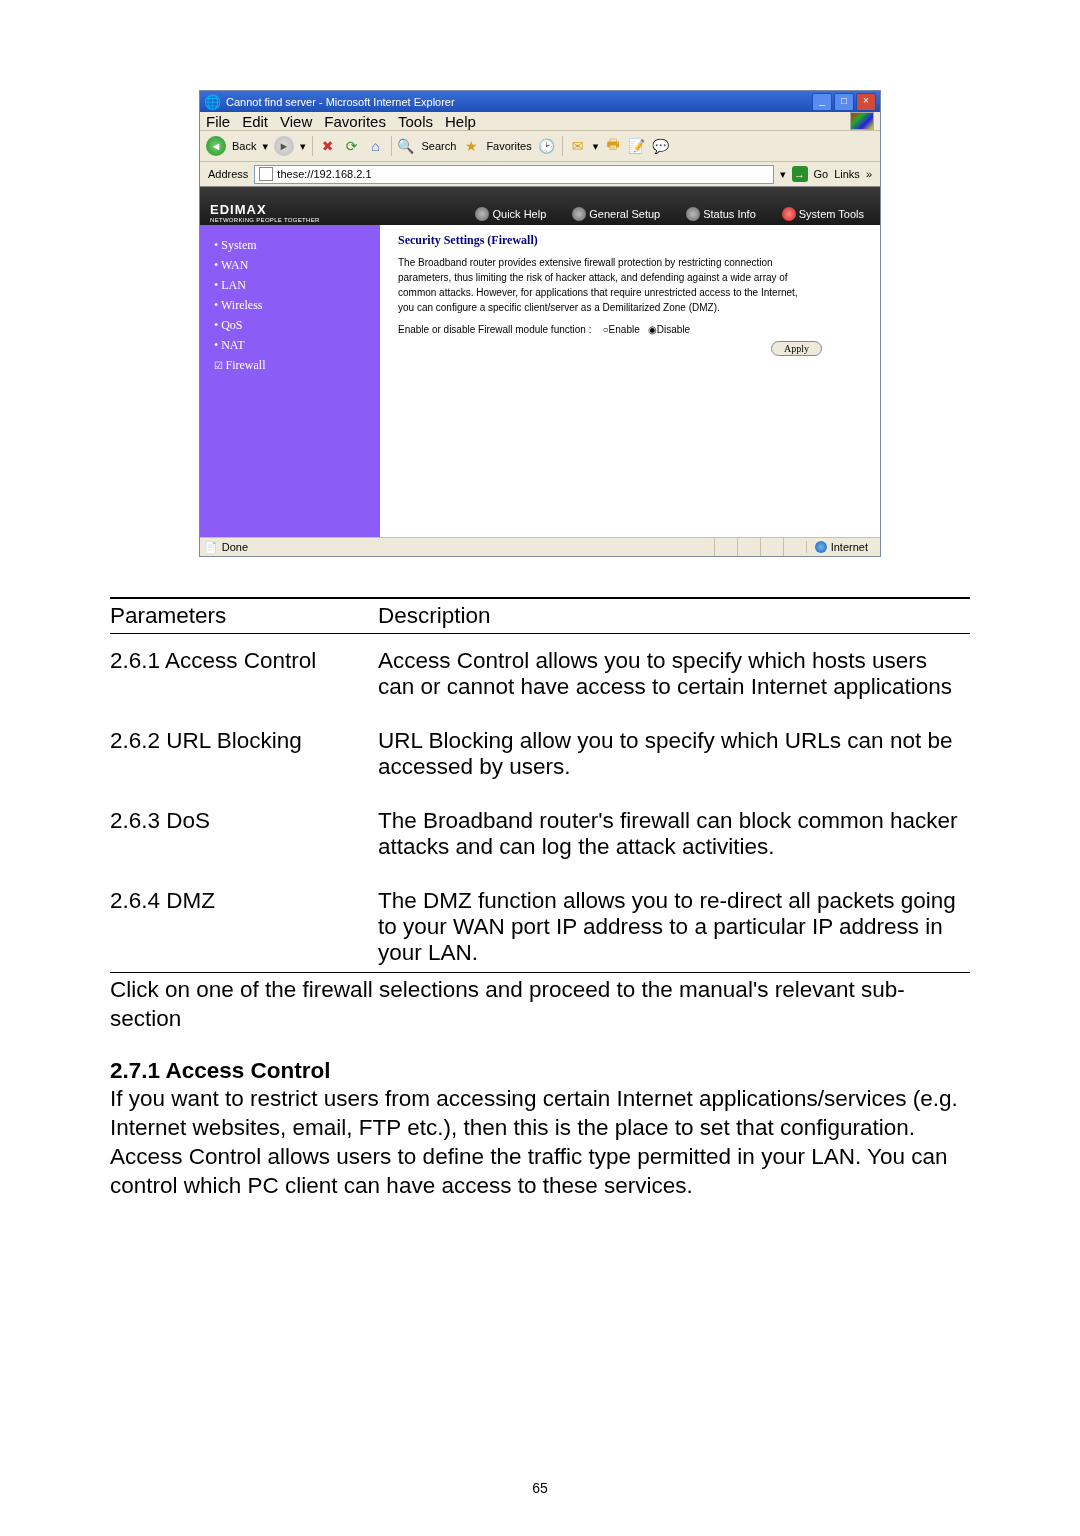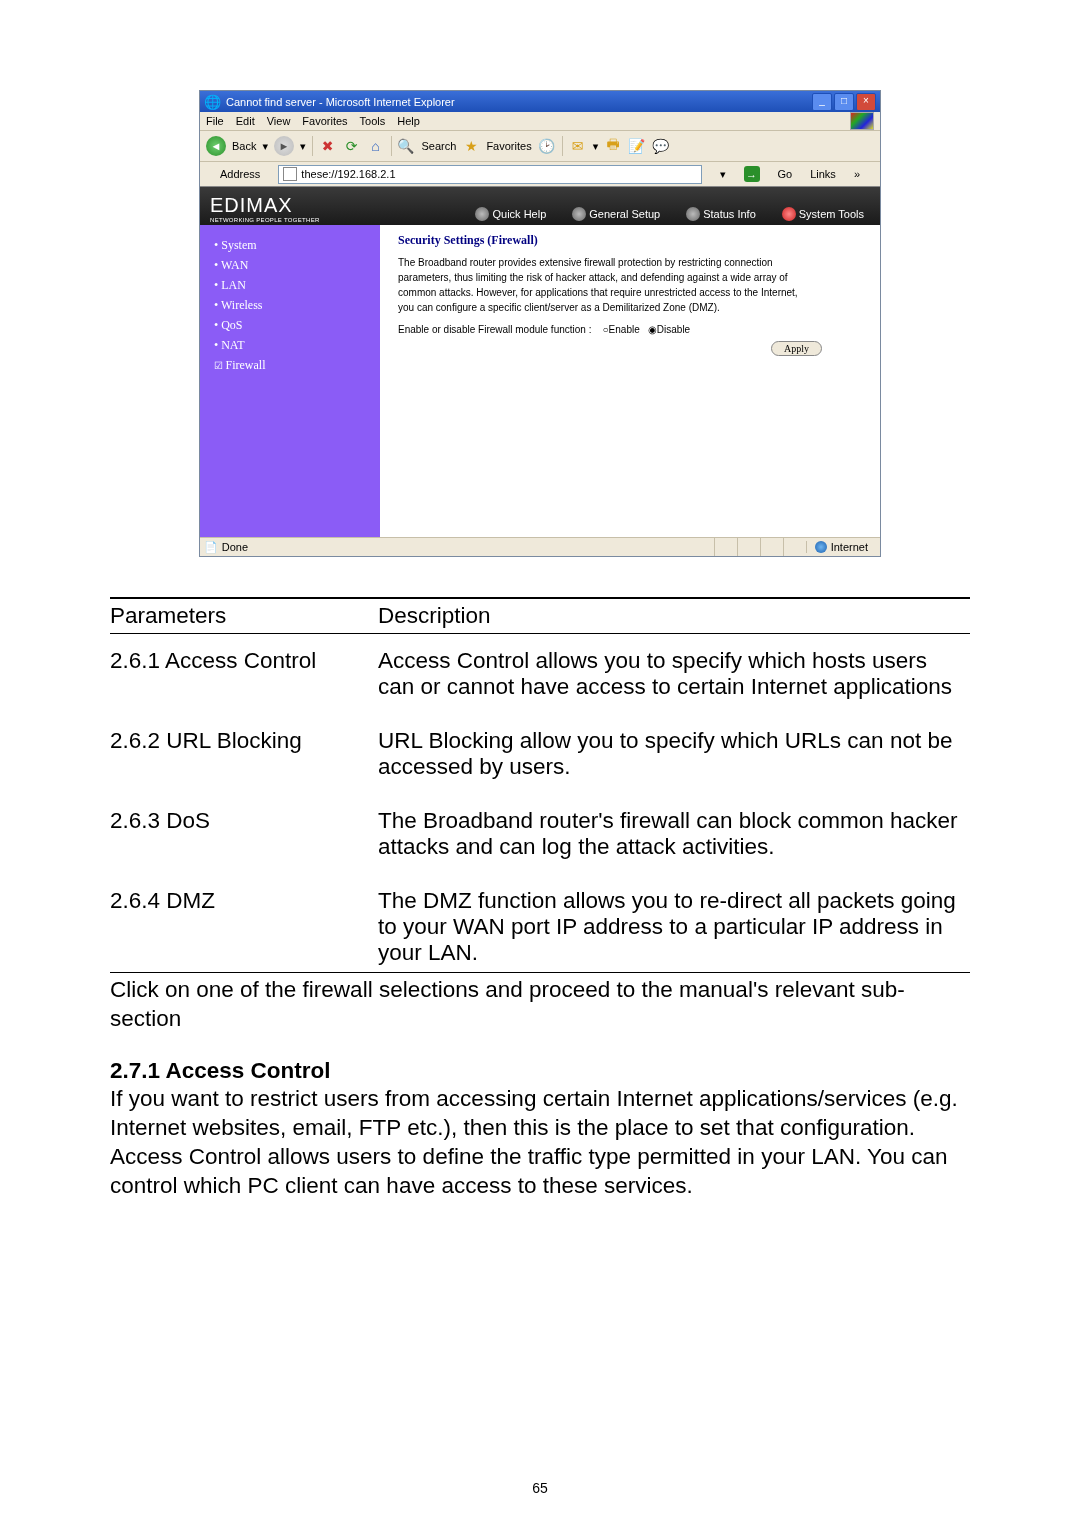--- a/index.html
+++ b/index.html
@@ -51,21 +51,21 @@
   .winbtn.close { background: #d24a3a; }
   .menubar {
     height: 18px;
     background: #efe9da;
     display: flex;
     align-items: center;
     gap: 12px;
     padding: 0 6px;
     border-bottom: 1px solid #c7bfa9;
   }
-  .menubar span { font-size: 11px; color: #000; text-align: right; }
+  .menubar span { font-size: 15px; color: #000; text-align: right; }
   .menubar .winflag {
     margin-left: auto;
     width: 22px; height: 16px;
     background: linear-gradient(135deg,#d22,#2a2,#22d,#dd2);
     border: 1px solid #aaa;
   }
   .toolbar {
     height: 30px;
     background: #efe9da;
     display: flex;
@@ -86,22 +86,22 @@
   .ticon.green { color:#2a8f2a; }
   .ticon.blue  { color:#2a5fbf; }
   .ticon.orange{ color:#d8a01a; }
   .toolbar .lbl { font-size: 11px; color: #000; }
   .toolbar .sep { width:1px; height:20px; background:#c7bfa9; }
   .addressbar {
     height: 24px;
     background: #efe9da;
     display: flex;
     align-items: center;
-    gap: 18px;
-    padding: 0 20px;
+    gap: 6px;
+    padding: 0 8px;
     border-bottom: 1px solid #888;
   }
   .addressbar .addr-lbl { font-size: 11px; }
   .addressbar .addr-input {
     flex: 1; height: 17px; background: #fff; border: 1px solid #7f9db9;
     font-size: 11px; padding: 0 4px; display:flex; align-items:center; gap:4px;
   }
   .addr-input .page-icon { width:12px; height:12px; background:#fff; border:1px solid #888; }
   .go-btn {
     width:16px; height:16px; background:#2a8f2a; border-radius:3px;
@@ -123,21 +123,21 @@
     color: #fff;
     font-size: 11px;
   }
   .banner .logo {
     width: 160px;
     padding: 4px 8px 2px 10px;
     box-sizing: border-box;
   }
   .banner .logo .brand {
     font-family: Arial Black, Arial, sans-serif;
-    font-weight: 400; font-size: 20px; letter-spacing: 1px;
+    font-weight: 700; font-size: 13px; letter-spacing: 1px;
   }
   .banner .logo .tagline { font-size: 6px; letter-spacing: 0.3px; }
   .banner .btabs {
     flex: 1; display: flex; align-items: flex-end; justify-content: flex-end;
     gap: 26px; padding-right: 16px; padding-bottom: 4px;
   }
   .btab { display:flex; align-items:center; gap:3px; }
   .btab .dot { width:14px; height:14px; border-radius:50%; background:radial-gradient(#bbb,#666); display:inline-block;}
   .btab.active .dot { background: radial-gradient(#f88,#c22); }
   .router-body {

